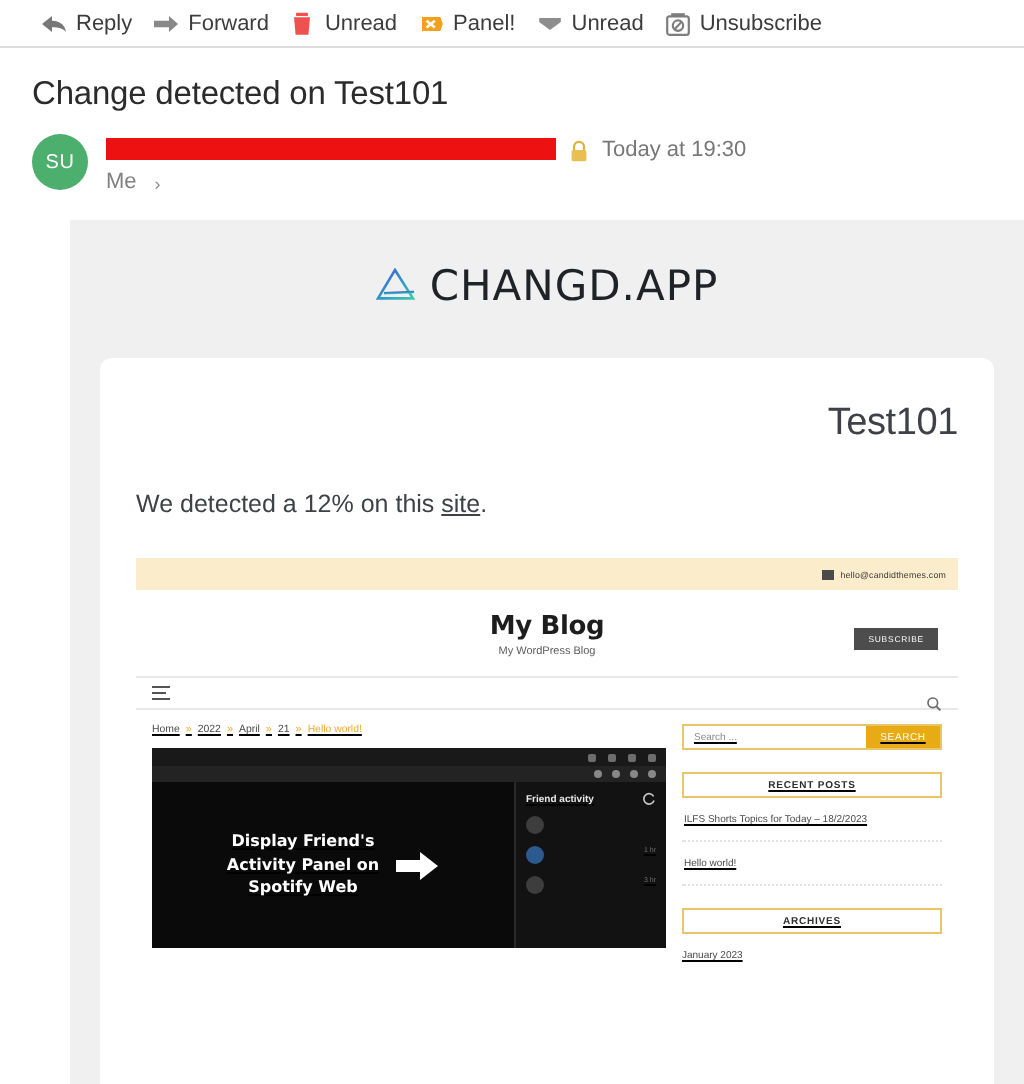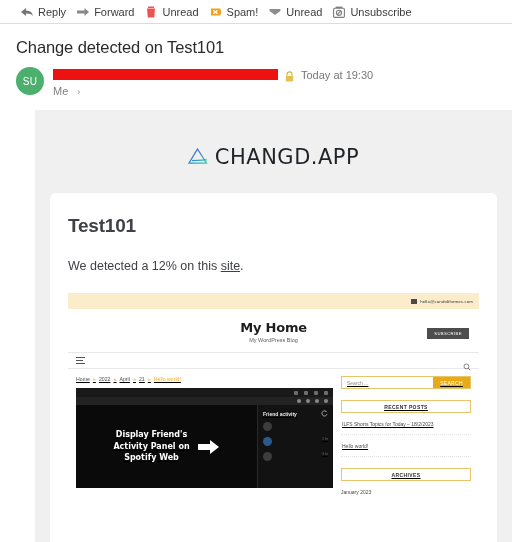--- a/index.html
+++ b/index.html
@@ -83,44 +83,45 @@
   .email-body {
     position: absolute;
     left: 35px; top: 110px;
     width: 477px; height: 432px;
     background: #f0f0f0;
     overflow: hidden;
   }
   .brand {
     display: flex; align-items: center; justify-content: center;
     gap: 7px;
-    padding-top: 35px;
+    padding-top: 21px;
   }
   .brand-mark { width: 20px; height: 18px; }
   .brand-text {
     font-size: 21px;
     letter-spacing: 0.5px;
     color: #1f2328;
     font-family: "DejaVu Sans", sans-serif;
     font-weight: 400;
   }
 
   .card {
     margin: 24px 15px 0 15px;
     background: #ffffff;
     border-radius: 6px;
     padding: 22px 18px 0 18px;
     height: 370px;
     overflow: hidden;
   }
   .card-title {
     font-size: 19px;
-    font-weight: bold;
+    font-weight: normal;
     color: #3e4147;
     letter-spacing: -0.2px;
+    text-align: right;
   }
   .card-text {
     margin-top: 22px;
     font-size: 12.5px;
     color: #3e4147;
   }
   .card-text a { color: #3e4147; text-decoration: underline; }
 
   
   .preview {
@@ -276,21 +277,21 @@
     <span class="lbl">Unread</span>
   </div>
 
   <div class="tb-item">
     <span class="tb-ico ico-spam">
       <svg viewBox="0 0 14 14" width="14" height="14">
         <path d="M2 3.5 L11.2 3.5 L12.4 7 L11.2 10.5 L2 10.5 Z" fill="#f3a01c"></path>
         <path d="M4.3 5.4 L8.4 8.8 M8.4 5.4 L4.3 8.8" stroke="#fff" stroke-width="1.3"></path>
       </svg>
     </span>
-    <span class="lbl">Spam!</span>
+    <span class="lbl">Panel!</span>
   </div>
 
   <div class="tb-item">
     <span class="tb-ico ico-unread">
       <svg viewBox="0 0 14 14" width="14" height="14">
         <path d="M1.6 4 L12.4 4 L12.4 6 L7 10 L1.6 6 Z" fill="#8d8d8d"></path>
       </svg>
     </span>
     <span class="lbl">Unread</span>
   </div>
@@ -359,21 +360,21 @@
     </div>
 
     <div class="preview">
 
       <div class="pv-topbar">
         <span class="pv-mail-ico"></span>
         <span class="pv-email">hello@candidthemes.com</span>
       </div>
 
       <div class="pv-header">
-        <div class="pv-blogtitle">My Home</div>
+        <div class="pv-blogtitle">My Blog</div>
         <div class="pv-tagline">My WordPress Blog</div>
         <div class="pv-subscribe">SUBSCRIBE</div>
       </div>
 
       <div class="pv-nav">
         <span class="hamburger">
             <span></span>
             <span></span>
             <span></span>
           </span>

